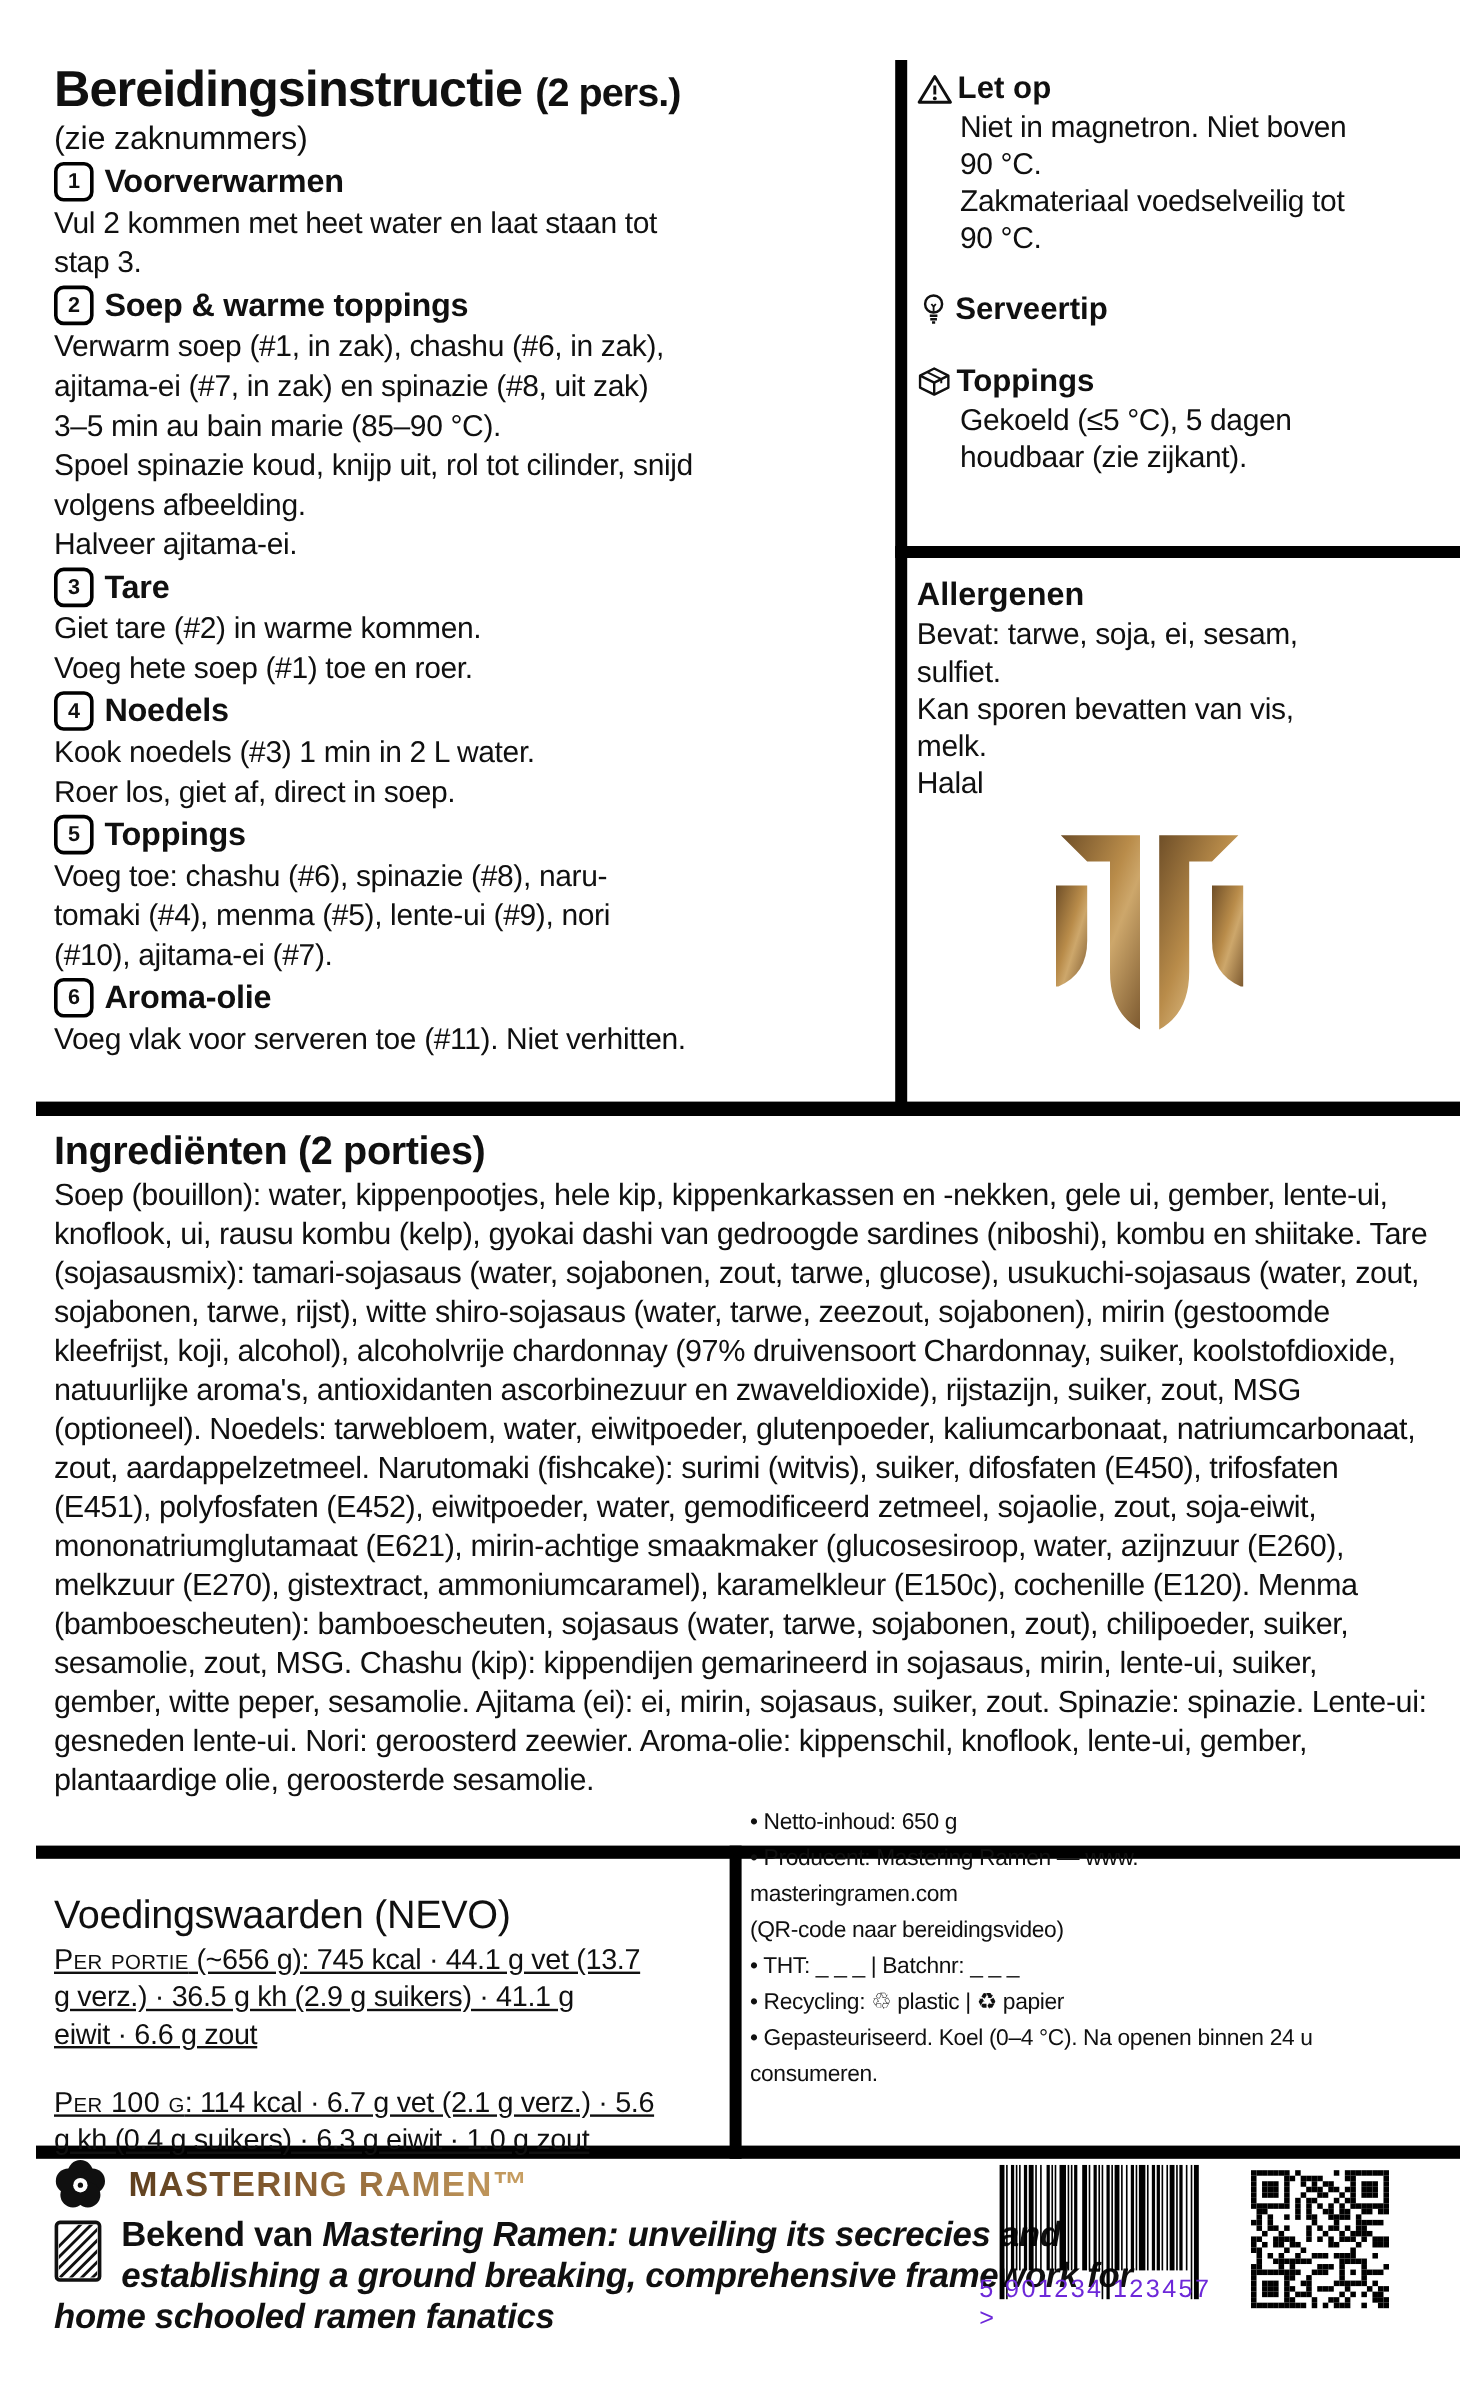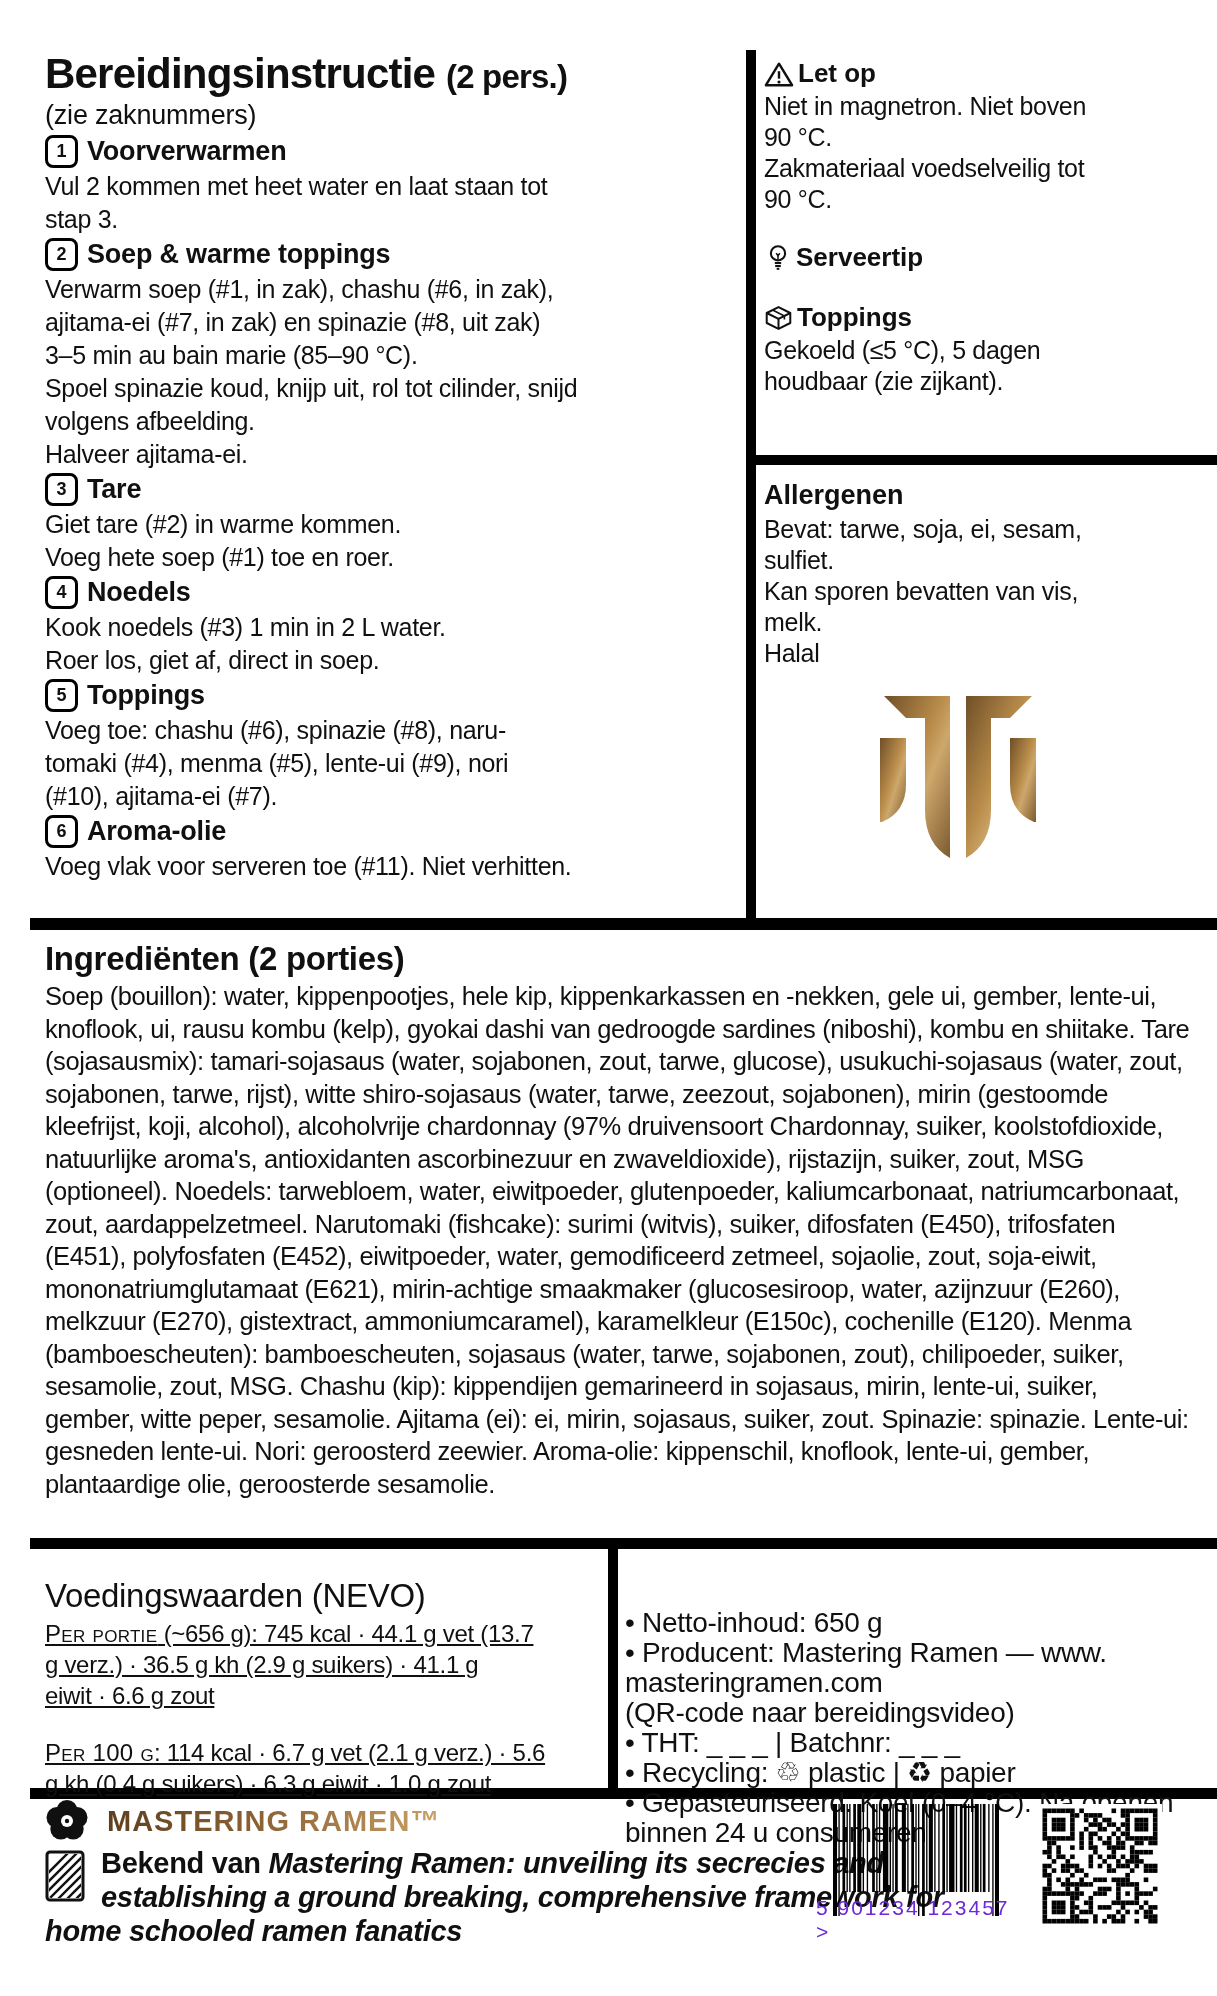--- a/index.html
+++ b/index.html
@@ -16,21 +16,21 @@
   .step-head{display:flex;align-items:center;gap:9px;font-size:27px;font-weight:700;line-height:37px;letter-spacing:-0.2px;}
   .num{display:inline-flex;width:27px;height:27px;border:3px solid #000;border-radius:8px;
        align-items:center;justify-content:center;font-size:18px;font-weight:700;flex:0 0 auto;}
   .step-body{font-size:25px;line-height:33px;letter-spacing:-0.3px;}
 
   
   .divider-v{left:746px;top:50px;width:10px;height:880px;}
   .notices{position:absolute;left:764px;top:56px;width:436px;}
   .notice{margin-bottom:25px;}
   .notice-head{display:flex;align-items:center;gap:4px;font-size:26px;font-weight:700;line-height:35px;}
-  .notice-body{font-size:25px;line-height:31px;letter-spacing:-0.3px;}
+  .notice-body{font-size:25px;line-height:31px;letter-spacing:-0.3px;margin-left:36px;}
   .allergen-rule{left:746px;top:455px;width:471px;height:10px;}
   .allergens{position:absolute;left:764px;top:476px;width:436px;}
   .allerg-title{font-size:27px;font-weight:700;line-height:38px;}
   .allergens-body{font-size:25px;line-height:31px;letter-spacing:-0.3px;}
   .logo{position:absolute;left:878px;top:694px;width:160px;height:172px;}
 
   
   .rule-main{left:30px;top:918px;width:1187px;height:12px;}
   .ingredients{position:absolute;left:45px;top:938px;width:1147px;}
   .ing-title{font-size:33px;font-weight:700;line-height:42px;letter-spacing:-0.3px;}
@@ -38,21 +38,21 @@
 
   
   .nut-rule-top{left:30px;top:1538px;width:1187px;height:11px;}
   .nut-rule-bottom{left:30px;top:1788px;width:1187px;height:11px;}
   .nut-divider{left:608px;top:1538px;width:10px;height:261px;}
   .nutrition{position:absolute;left:45px;top:1556px;width:548px;}
   .nut-title{font-size:33px;font-weight:400;line-height:40px;letter-spacing:-0.3px;margin-top:20px;}
   .nut-line{font-size:24px;line-height:31px;letter-spacing:-0.3px;margin-top:2px;text-decoration:underline;}
   .sc{font-variant:small-caps;letter-spacing:0.3px;}
   .nut-gap{height:24px;}
-  .product-info{position:absolute;left:625px;top:1608px;width:572px;font-size:28px;line-height:30px;letter-spacing:-0.3px;}
+  .product-info{position:absolute;left:625px;top:1504px;width:572px;font-size:19px;line-height:30px;letter-spacing:-0.3px;}
 
   
   .footer-brand{position:absolute;left:43px;top:1796px;display:flex;align-items:center;gap:16px;height:50px;}
   .brand-name{font-size:29px;font-weight:700;letter-spacing:1px;color:#8a6134;}
   @supports (-webkit-background-clip: text){
     .brand-name{background:linear-gradient(90deg,#5e401f 0%,#8a6134 45%,#c9a063 100%);
                 -webkit-background-clip:text;background-clip:text;color:transparent;}
   }
   .tagline{position:absolute;left:45px;top:1846px;width:905px;font-size:29px;line-height:34px;font-weight:700;letter-spacing:-0.3px;}
   .tagline .hatch{float:left;margin:4px 16px 2px 0;}

